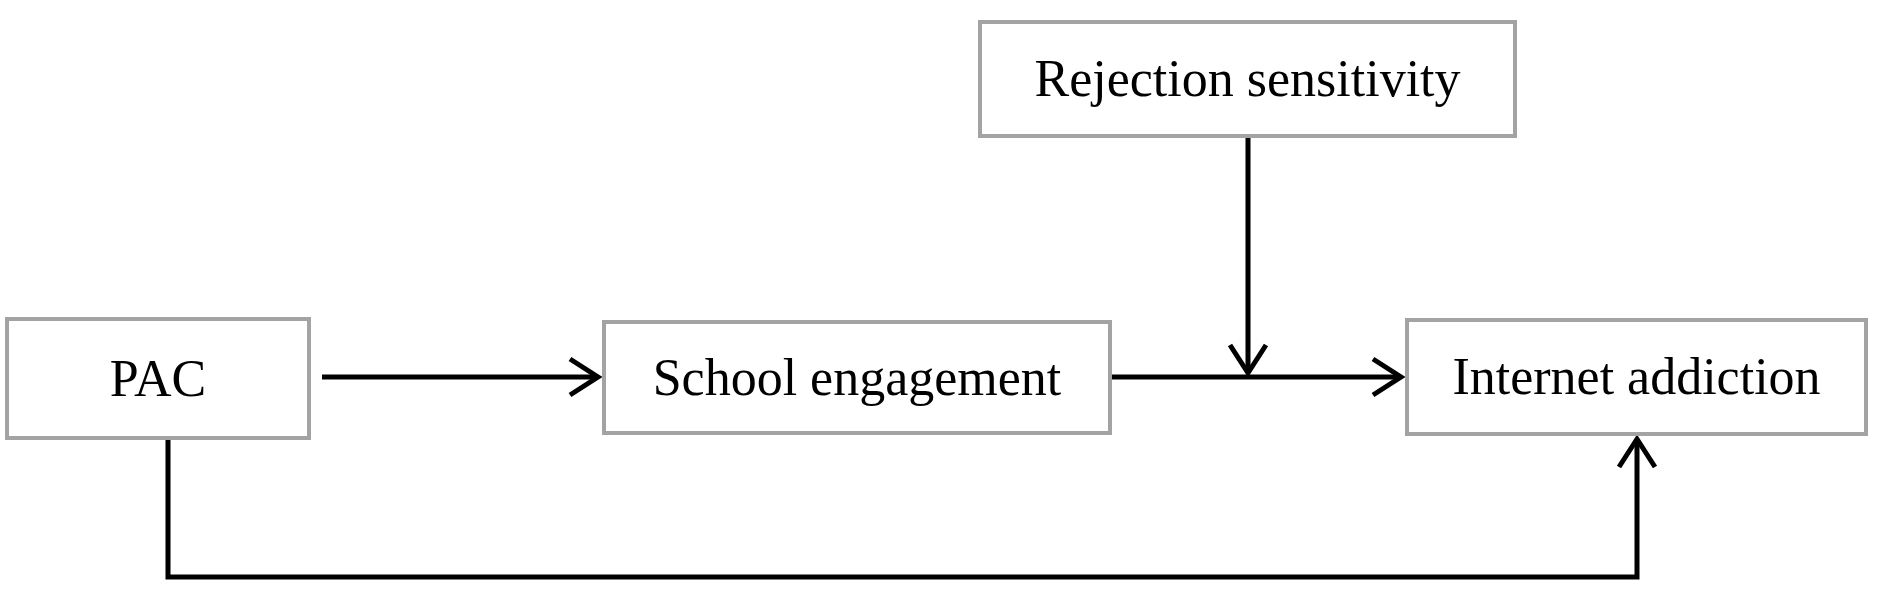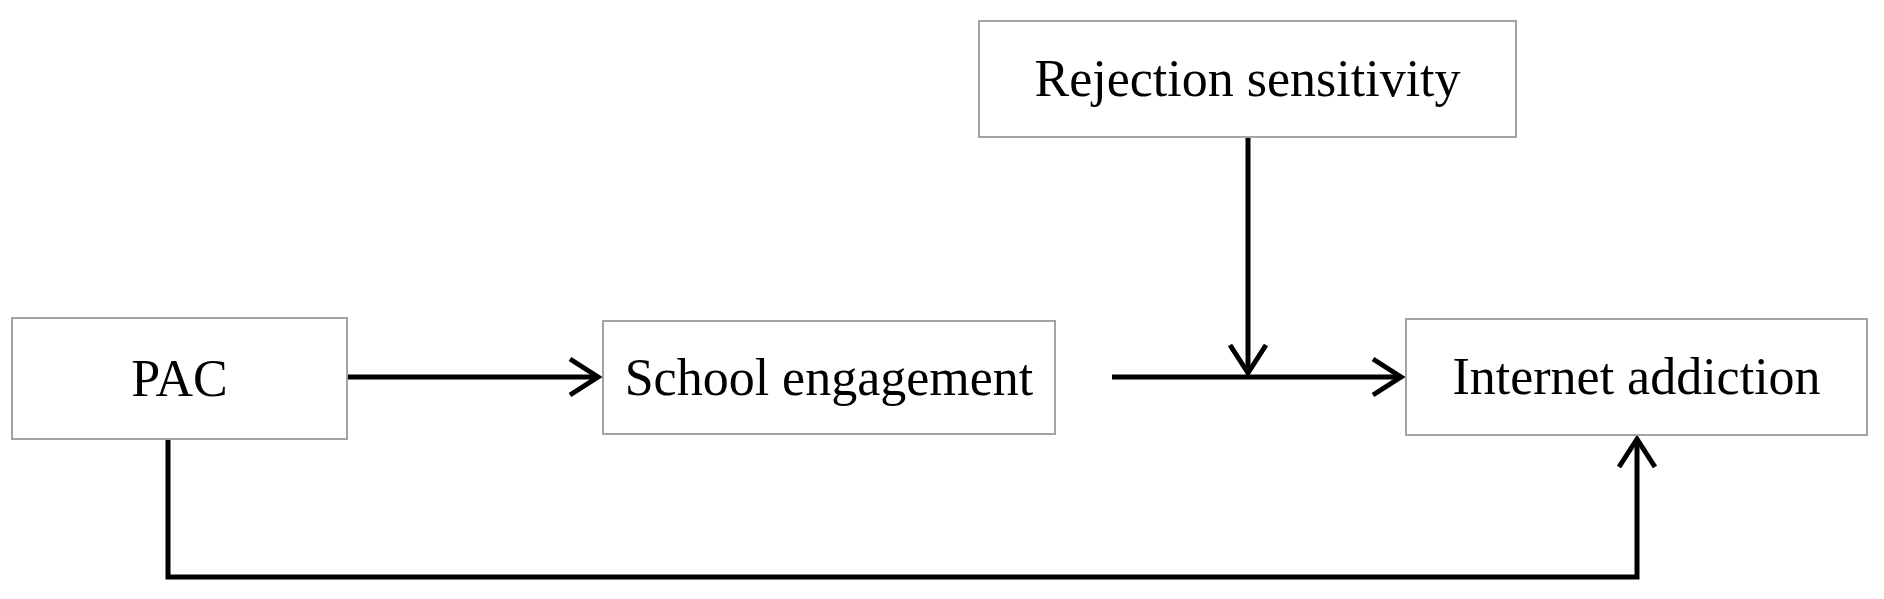--- a/index.html
+++ b/index.html
@@ -18,33 +18,33 @@
   .edges-svg {
     position: absolute;
     left: 0;
     top: 0;
     width: 1884px;
     height: 599px;
   }
   .node {
     position: absolute;
     box-sizing: border-box;
-    border: 2px solid #a3a3a3;
+    border: 4px solid #a3a3a3;
     background: #ffffff;
     display: flex;
     align-items: center;
     justify-content: center;
     font-size: 52px;
     line-height: 1;
     color: #000000;
     white-space: nowrap;
   }
   .node-rejection { left: 978px;  top: 20px;  width: 539px; height: 118px; }
-  .node-pac       { left: 11px;   top: 317px; width: 337px; height: 123px; }
-  .node-school    { left: 602px;  top: 320px; width: 454px; height: 115px; }
+  .node-pac       { left: 5px;   top: 317px; width: 306px; height: 123px; }
+  .node-school    { left: 602px;  top: 320px; width: 510px; height: 115px; }
   .node-internet  { left: 1405px; top: 318px; width: 463px; height: 118px; align-items: center; }
   .edge {
     stroke: #000000;
     stroke-width: 5;
     fill: none;
   }
 </style>
 </head>
 <body>
 

